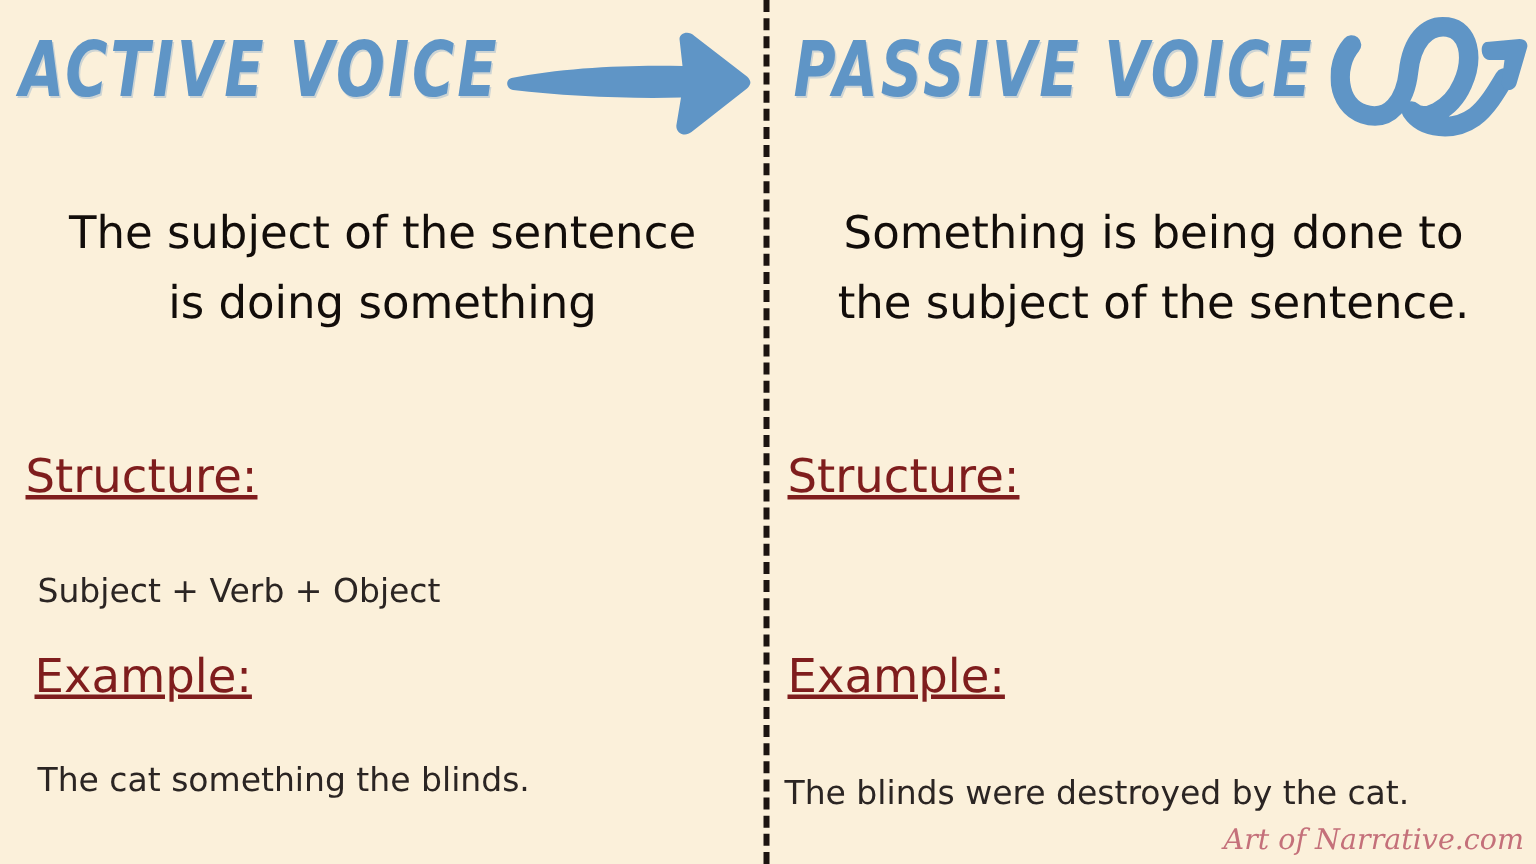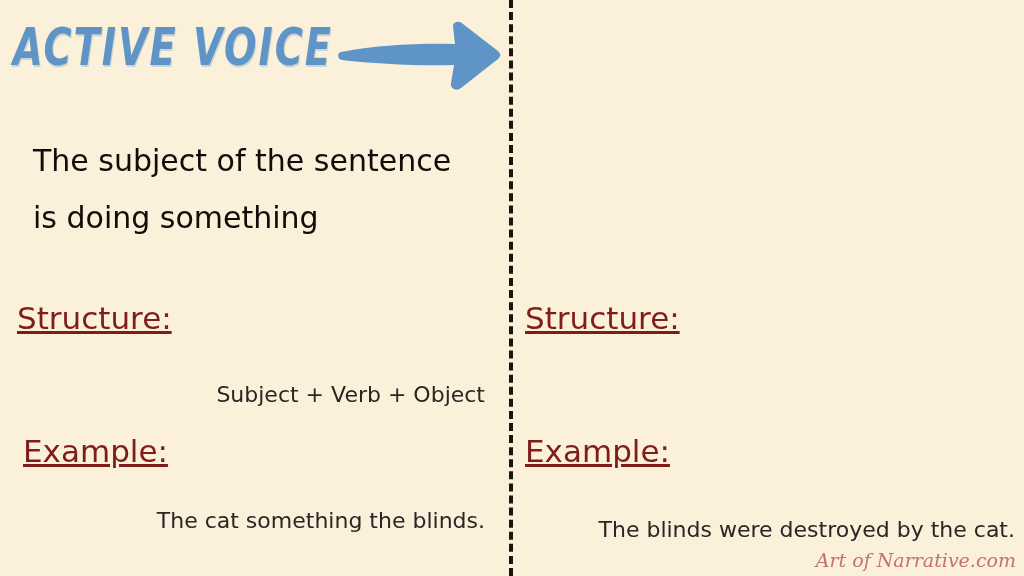--- a/index.html
+++ b/index.html
@@ -72,23 +72,24 @@
     top: 2px;
   }
   .deco.arrow-straight { left: 330px; }
   .deco.arrow-curly    { left: 368px; top: -2px; }
 
   
   .statement {
     position: absolute;
     left: 0;
     width: 500px;
+    text-align: center;
     font-family: "DejaVu Sans", sans-serif;
     font-size: 30px;
-    line-height: 57px;
+    line-height: 47px;
     color: #120d0a;
     padding: 0 28px;
     box-sizing: border-box;
   }
   .left  .statement { top: 120px; }
   .right .statement { top: 120px; }
 
   
   .section-label {
     position: absolute;
@@ -101,21 +102,21 @@
   .left  .label-structure { left: 12px;  top: 288px; }
   .right .label-structure { left: 6px;   top: 288px; }
   .left  .label-example   { left: 18px;  top: 421px; }
   .right .label-example   { left: 6px;   top: 421px; }
 
   
   .section-content {
     position: absolute;
     left: 0;
     width: 500px;
-    text-align: right;
+    text-align: left;
     font-family: "DejaVu Sans", sans-serif;
     font-size: 22px;
     line-height: 33px;
     color: #2b2523;
     padding: 0 20px;
     box-sizing: border-box;
   }
   .left  .content-structure { top: 366px; }
   .right .content-structure { top: 366px; }
   .left  .content-example   { top: 492px; }
@@ -161,21 +162,41 @@
 
     <div class="section-label label-example">Example:</div>
 
     <div class="section-content content-example">The cat something the blinds.</div>
   </div>
 
   <div class="divider"></div>
 
   <div class="column right">
 
-
+    <div class="header">
+      <div class="title">PASSIVE VOICE</div>
+
+      <div class="deco arrow-curly">
+        <svg width="140" height="84" viewBox="0 0 140 84">
+          <path d="M14 20
+                   C 2 34, 4 60, 22 66
+                   C 40 72, 50 56, 52 38
+                   C 54 18, 64 6, 78 8
+                   C 92 10, 96 28, 88 46
+                   C 80 64, 62 72, 54 64
+                   C 62 76, 82 78, 96 68
+                   C 104 62, 110 52, 116 42" fill="none" stroke="#5f95c6" stroke-width="13" stroke-linecap="round" stroke-linejoin="round"></path>
+          <path d="M104 18 L 126 16 C 130 16, 132 19, 131 22 L 124 46
+                   C 122 52, 114 51, 114 45 L 116 30 L 106 30
+                   C 100 30, 99 19, 104 18 Z" fill="#5f95c6"></path>
+        </svg>
+      </div>
+    </div>
+
+    <div class="statement">Something is being done to the subject of the sentence.</div>
 
     <div class="section-label label-structure">Structure:</div>
 
 
     <div class="section-label label-example">Example:</div>
 
     <div class="section-content content-example">The blinds were destroyed by the cat.</div>
   </div>
 
   <div class="attribution">Art of Narrative.com</div>

